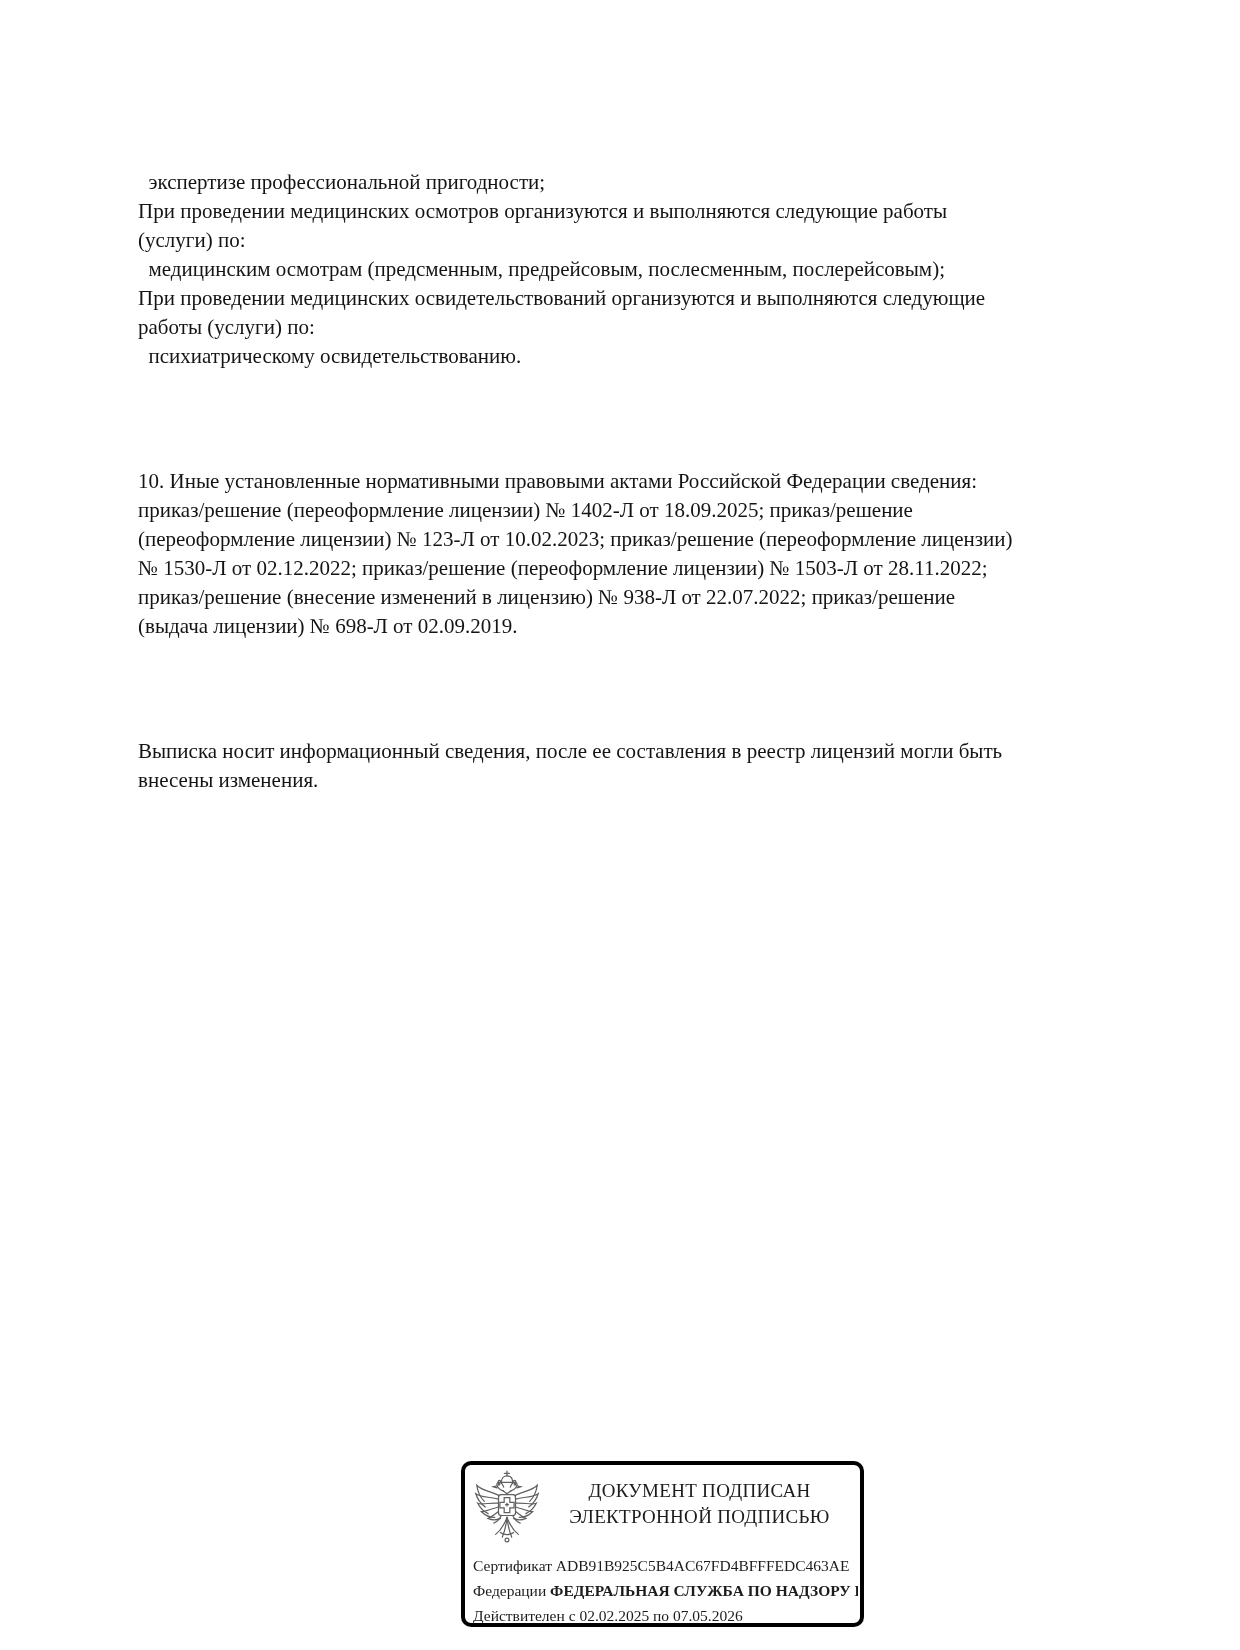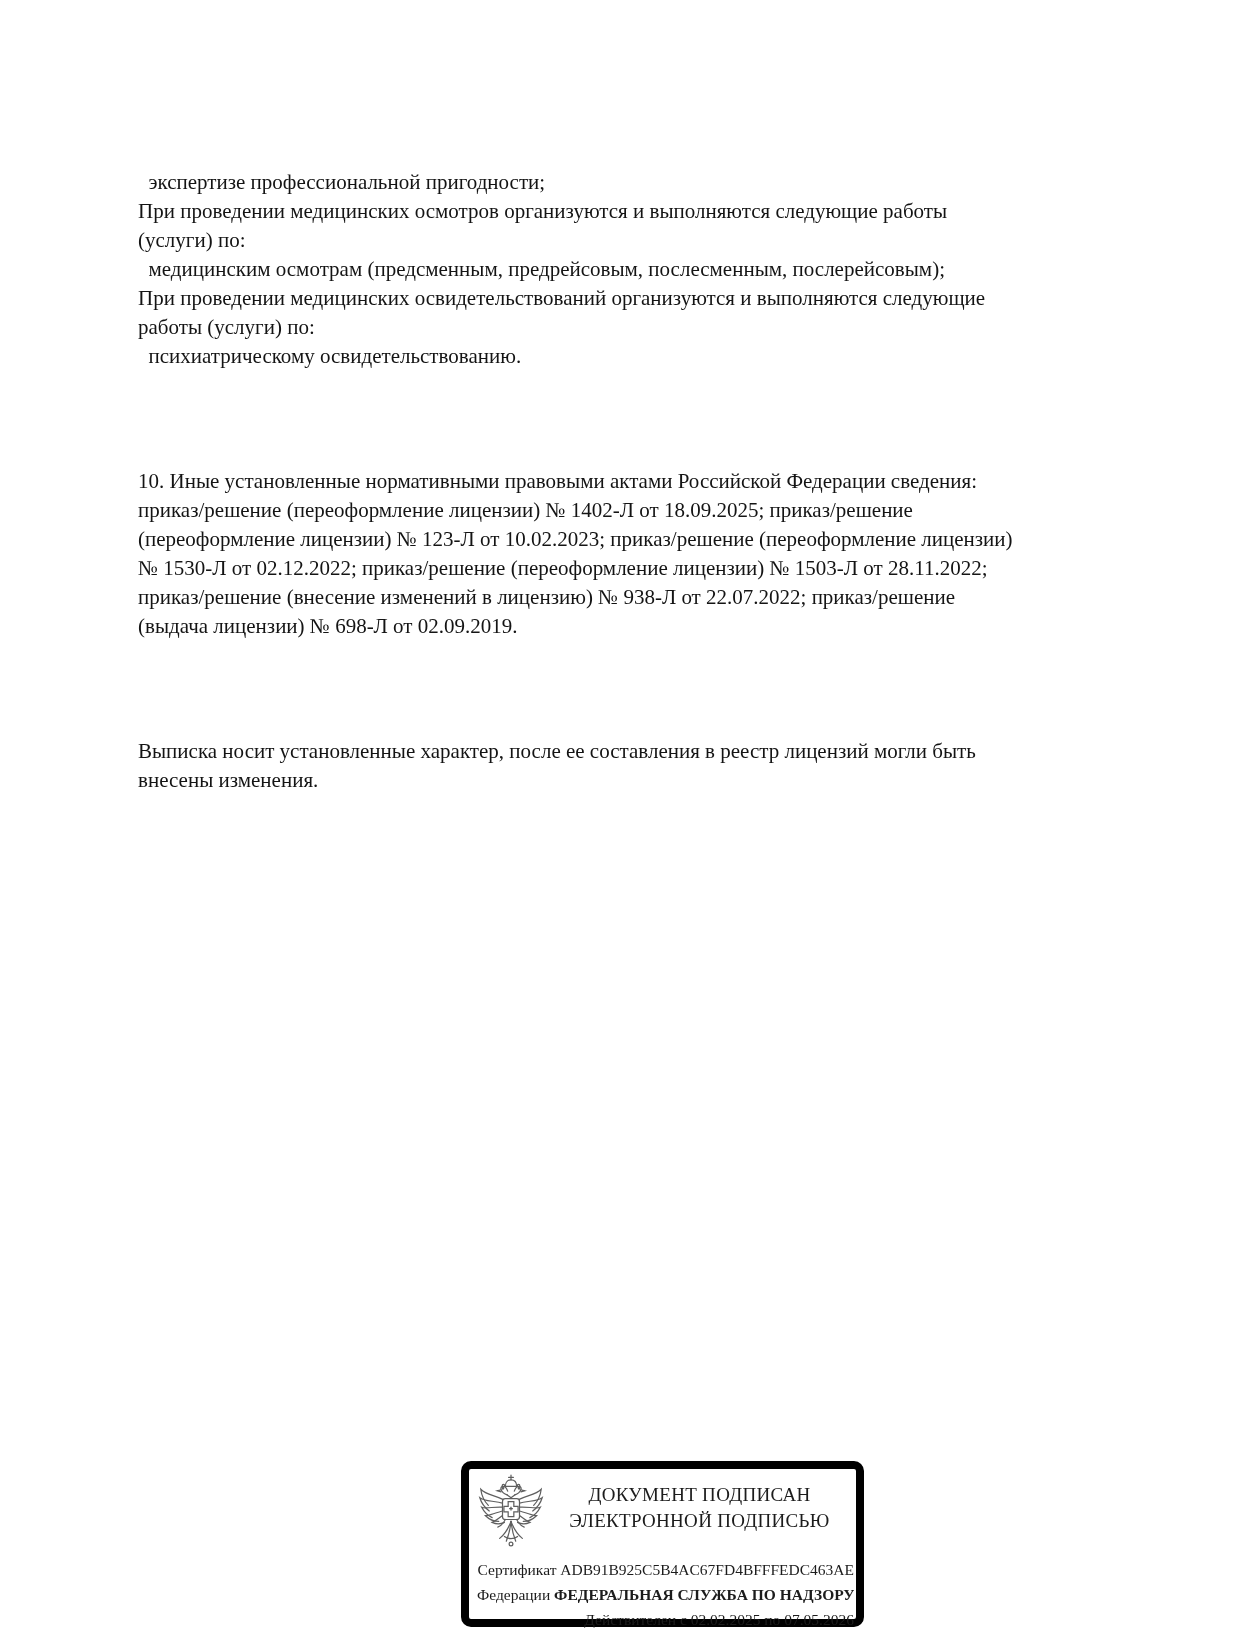--- a/index.html
+++ b/index.html
@@ -32,21 +32,21 @@
   .doc-text p + p {
     margin-top: 38px;
   }
   .stamp {
     position: absolute;
     left: 461px;
     top: 1461px;
     width: 403px;
     height: 166px;
     box-sizing: border-box;
-    border: 8px solid #000000;
+    border: 4px solid #000000;
     border-radius: 10px;
     background: #ffffff;
   }
   .emblem {
     position: absolute;
     left: 8px;
     top: 4px;
     width: 68px;
     height: 76px;
     display: block;
@@ -73,21 +73,20 @@
     left: 8px;
     right: 2px;
     top: 88px;
   }
   .stamp-line {
     font-size: 15.5px;
     line-height: 25px;
     white-space: nowrap;
     overflow: hidden;
     color: #1c1c1c;
-    text-align: right;
   }
   .owner-value {
     font-weight: bold;
   }
 </style>
 </head>
 <body>
 
 <div class="page">
 
@@ -98,21 +97,21 @@
   медицинским осмотрам (предсменным, предрейсовым, послесменным, послерейсовым);
 При проведении медицинских освидетельствований организуются и выполняются следующие
 работы (услуги) по:
   психиатрическому освидетельствованию.</p>
     <p>10. Иные установленные нормативными правовыми актами Российской Федерации сведения:
 приказ/решение (переоформление лицензии) № 1402-Л от 18.09.2025; приказ/решение
 (переоформление лицензии) № 123-Л от 10.02.2023; приказ/решение (переоформление лицензии)
 № 1530-Л от 02.12.2022; приказ/решение (переоформление лицензии) № 1503-Л от 28.11.2022;
 приказ/решение (внесение изменений в лицензию) № 938-Л от 22.07.2022; приказ/решение
 (выдача лицензии) № 698-Л от 02.09.2019.</p>
-    <p>Выписка носит установленные характер, после ее составления в реестр лицензий могли быть
+    <p>Выписка носит информационный сведения, после ее составления в реестр лицензий могли быть
 внесены изменения.</p>
   </div>
 
   <div class="stamp">
 
     <span class="emblem">
       <svg viewBox="0 0 72 78" fill="none" stroke="#5f5f5f" stroke-width="1.3" stroke-linecap="round">
 
         <line x1="36" y1="1" x2="36" y2="6"></line>
         <line x1="33.5" y1="3.5" x2="38.5" y2="3.5"></line>

